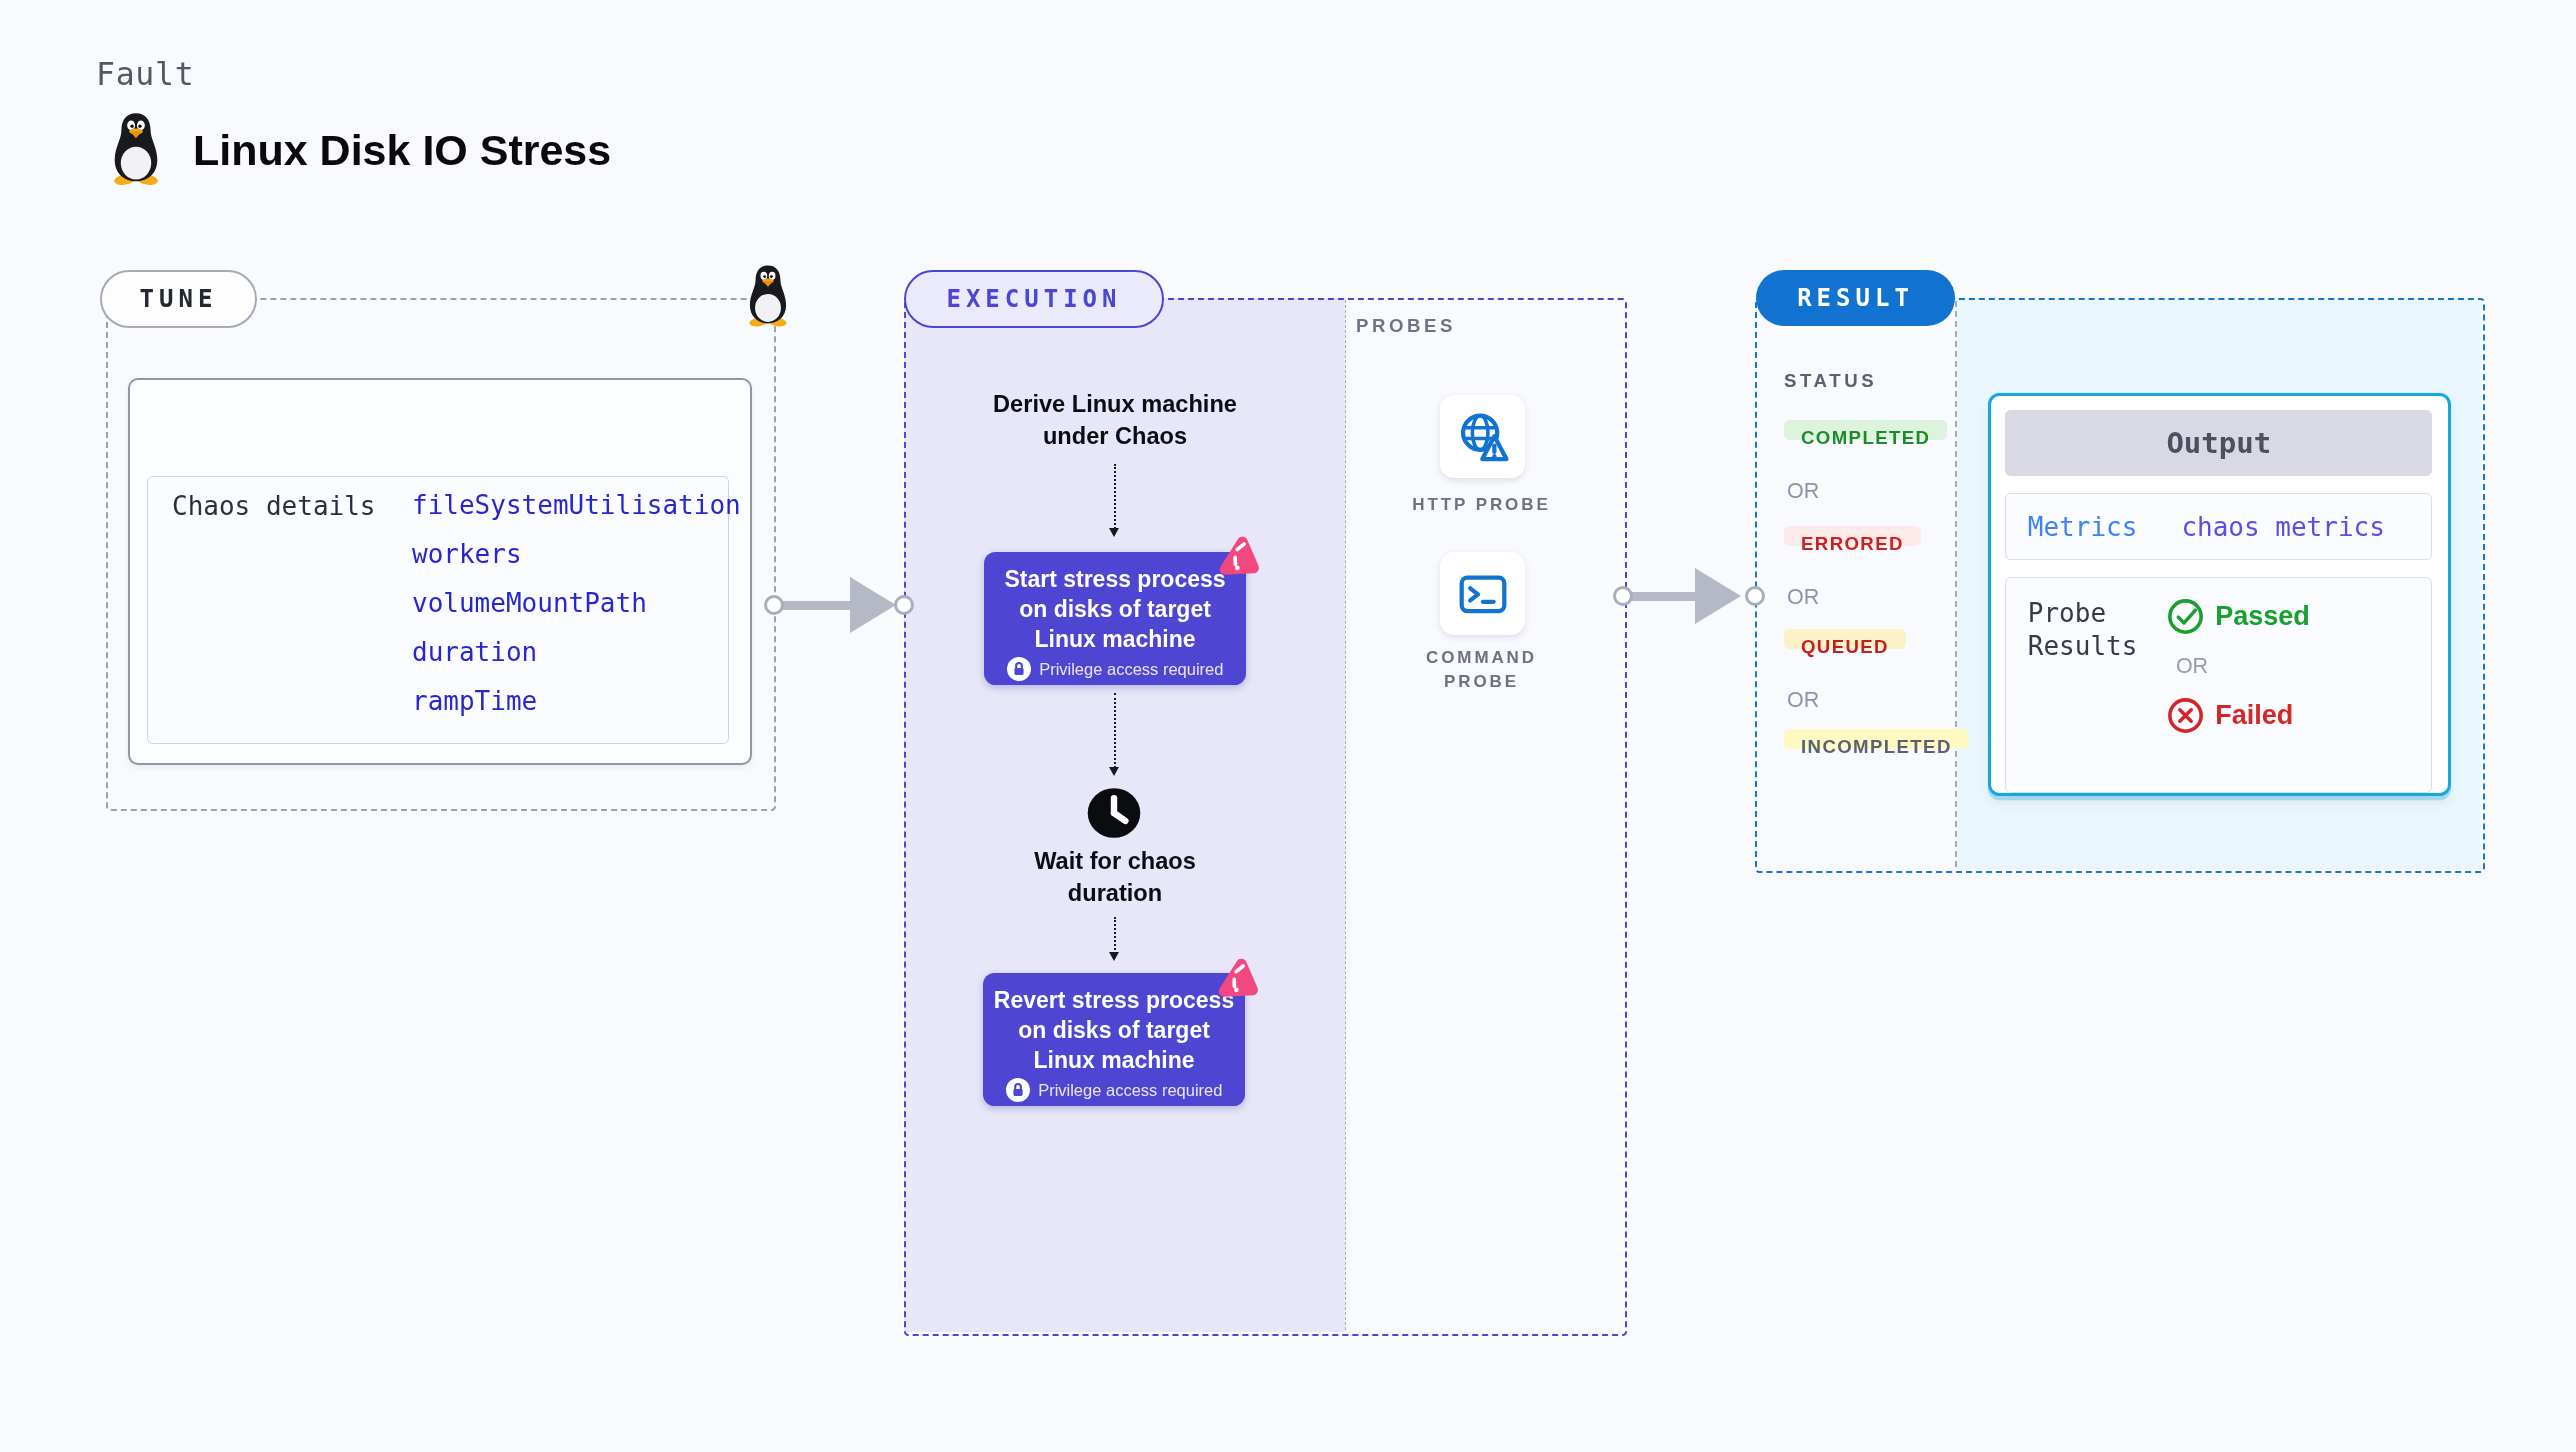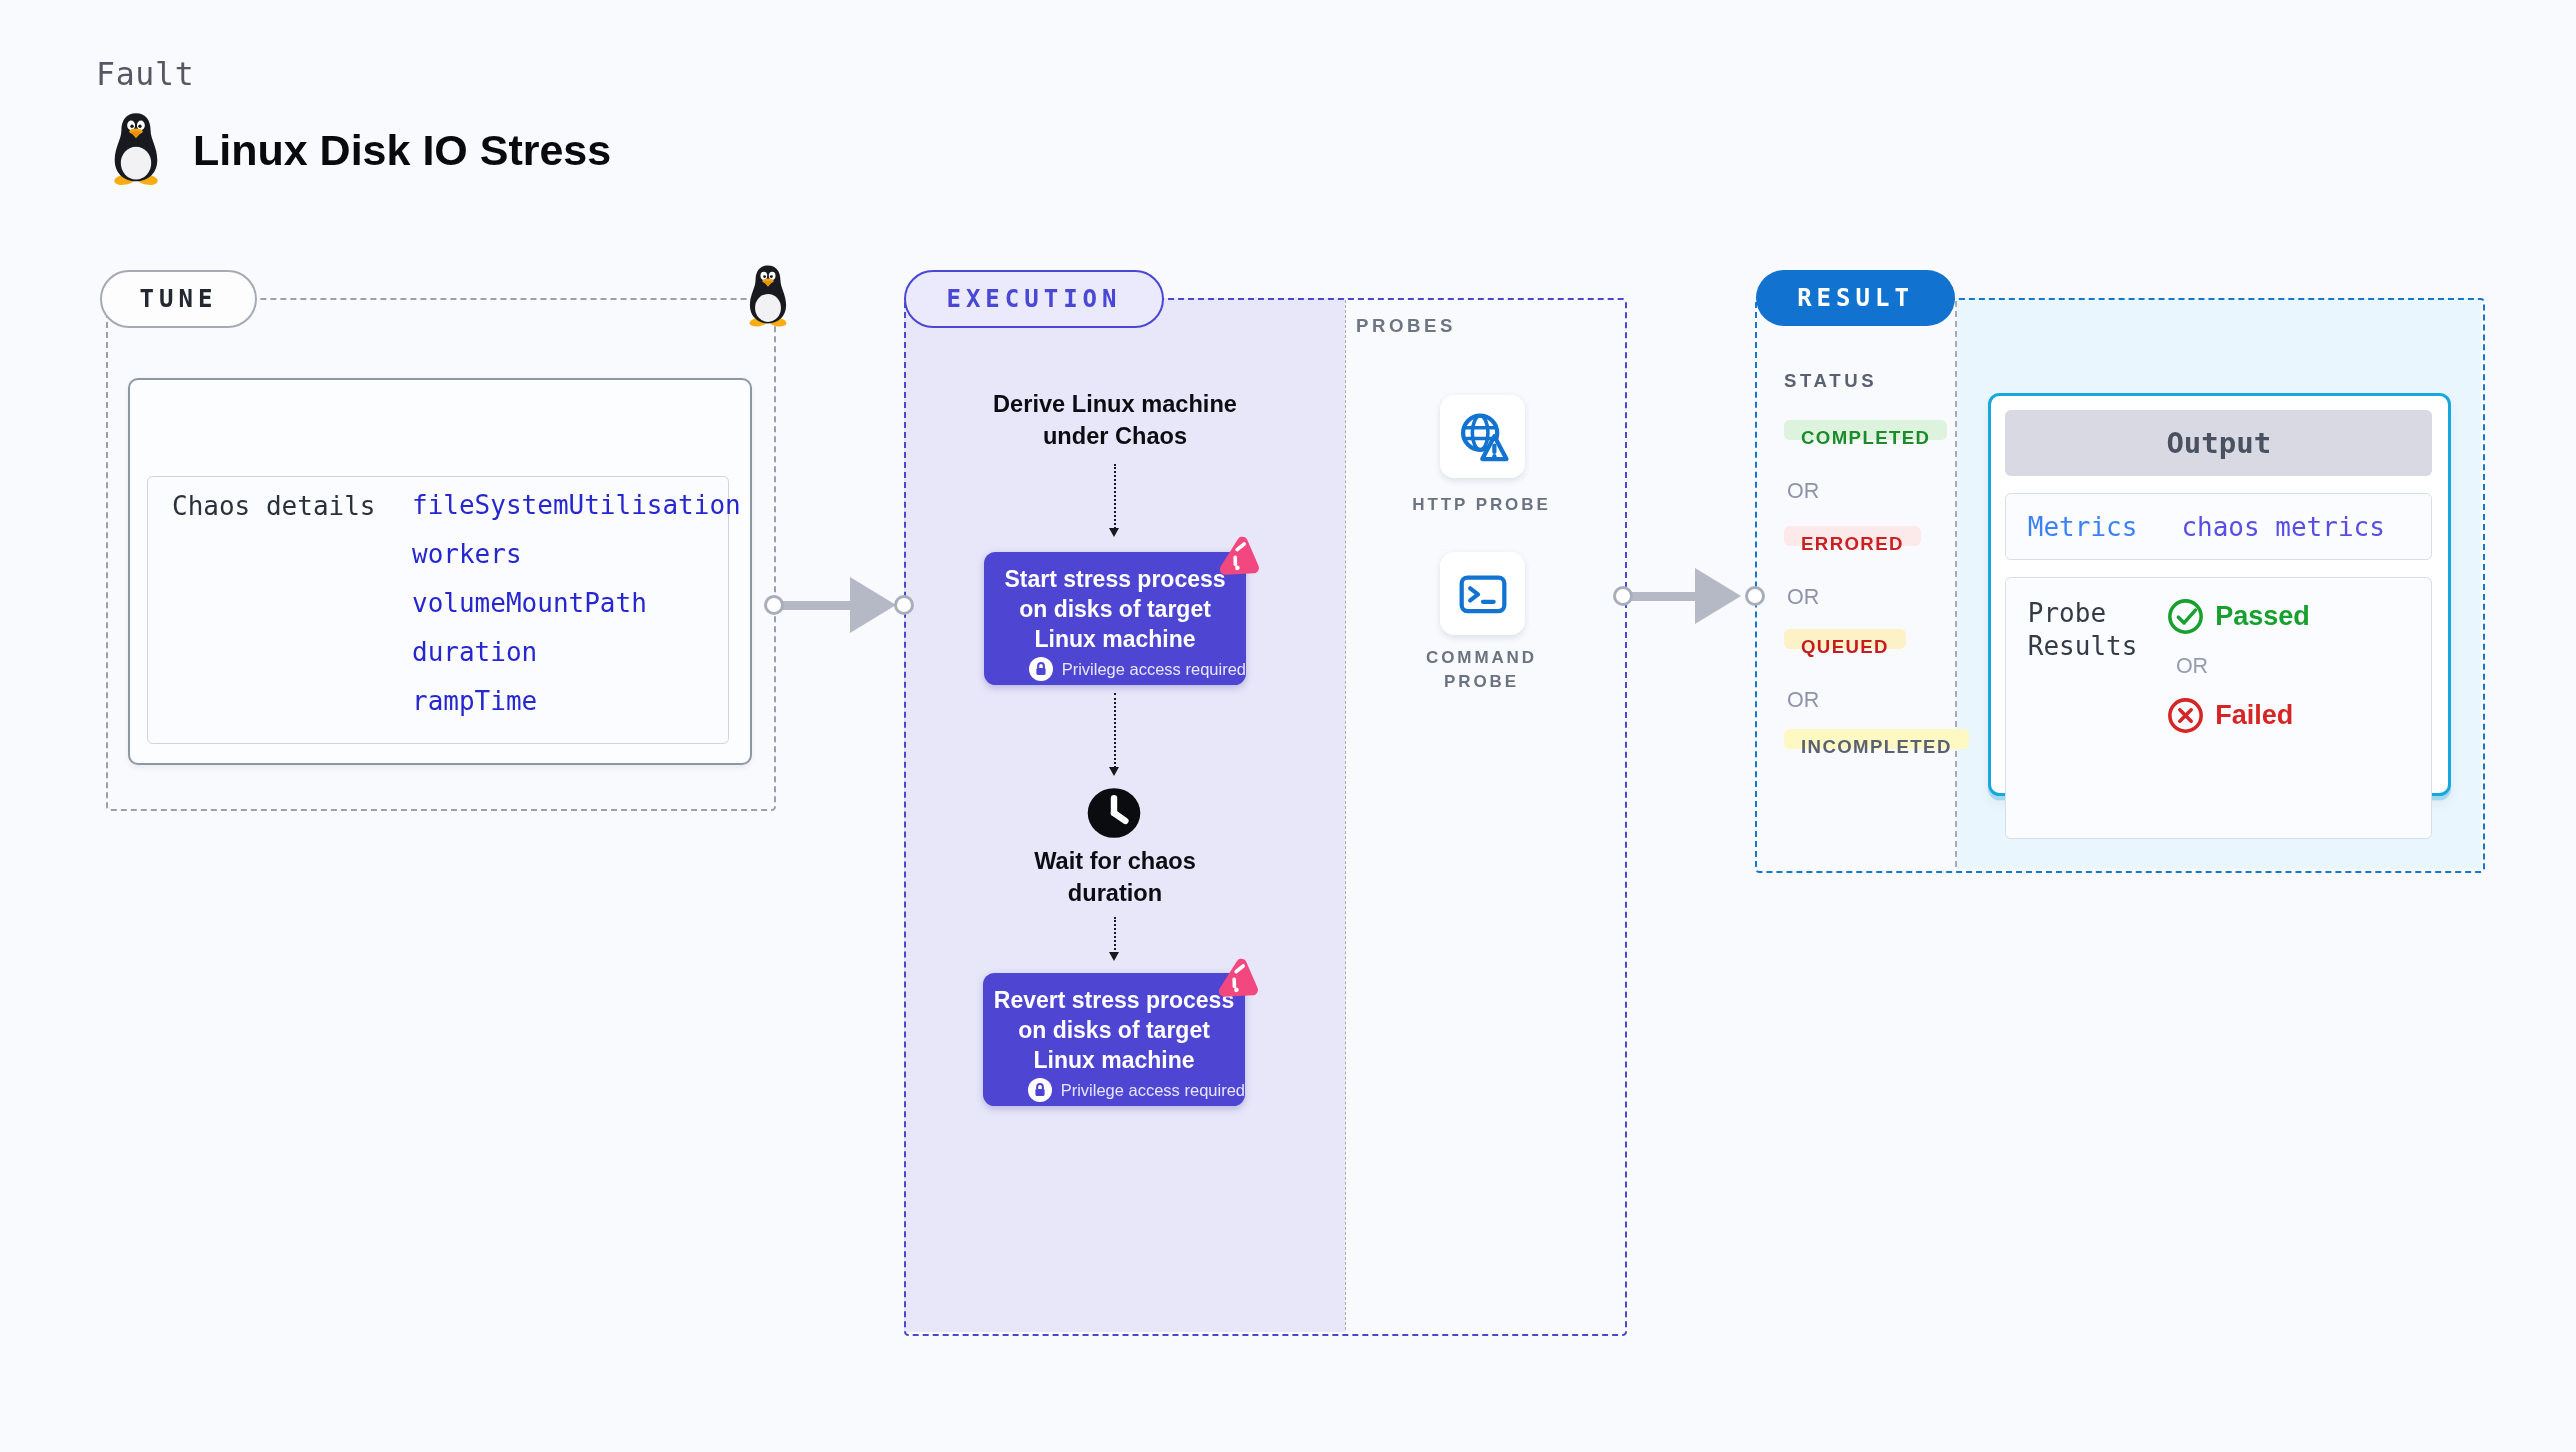--- a/index.html
+++ b/index.html
@@ -44,21 +44,21 @@
   
   .flow-text{font-size:23.6px;font-weight:bold;color:#0c0d12;line-height:32px;text-align:center;}
   .derive-text{left:986px;top:388px;width:258px;}
   .wait-text{left:1022px;top:845px;width:186px;}
   .dotv{width:0;border-left:2.9px dotted #17181d;}
   .dotv::after{content:'';position:absolute;left:-7.2px;bottom:-8.6px;border:5.7px solid transparent;border-top:9.3px solid #17181d;}
   .chaos-node{width:262px;height:133px;background:#4e46d3;border-radius:11.5px;color:#fff;text-align:center;box-sizing:border-box;padding-top:11.5px;box-shadow:0 2.9px 7.2px rgba(50,40,160,.25);}
   .node1{left:984px;top:552px;}
   .node2{left:983px;top:973px;}
   .chaos-node .node-title{font-size:23px;font-weight:bold;line-height:30px;padding:0 8.6px;}
-  .priv-row{display:flex;align-items:center;justify-content:flex-end;gap:8.6px;margin-top:3.6px;}
+  .priv-row{display:flex;align-items:center;justify-content:center;gap:8.6px;margin-top:3.6px;}
   .priv-row span{font-size:16.5px;color:#e8e6fb;}
   .pink-logo{width:49px;height:49px;z-index:6;}
   .pink1{left:1212px;top:534px;}
   .pink2{left:1211px;top:956px;}
   .clock-icon{left:1087px;top:787px;width:54px;height:52px;}
 
   
   .probes-label,.status-label{font-size:18.6px;font-weight:bold;letter-spacing:3.6px;color:#6e7582;}
   .probes-label{left:1356px;top:315px;}
   .probe-card{width:85px;height:83px;background:#fff;border-radius:14.3px;box-shadow:0 2.1px 6.4px rgba(40,50,80,.12);display:flex;align-items:center;justify-content:center;}
@@ -77,21 +77,21 @@
   .b3{left:1784px;top:629px;} .or3{left:1787px;top:688px;}
   .b4{left:1784px;top:729px;}
 
   
   .output-card{left:1988px;top:393px;width:463px;height:403px;background:#fff;border:3.6px solid #16a7de;border-radius:11.5px;box-shadow:0 4.3px 0 rgba(22,167,222,.30),0 7.2px 11.5px rgba(0,0,0,.05);box-sizing:border-box;}
   .out-head{left:14.3px;top:14.3px;width:427px;height:66px;background:#d8d9e3;border-radius:5.7px;display:flex;align-items:center;justify-content:center;font-size:29px;font-weight:bold;color:#4a5160;}
   .out-row{width:427px;background:#fbfcff;border:1.4px solid #d9dde6;border-radius:5.7px;box-sizing:border-box;}
   .out-metrics{left:14.3px;top:97px;height:67px;display:flex;align-items:center;padding:0 21.5px;}
   .out-metrics .m-label{font-size:26px;color:#3b82f6;}
   .out-metrics .m-value{font-size:26px;color:#584fe2;margin-left:44px;}
-  .out-probe{left:14.3px;top:181px;height:262px;}
+  .out-probe{left:14.3px;top:181px;height:216px;}
   .pr-label{left:21.5px;top:18.6px;width:158px;font-size:26px;line-height:33px;color:#343b47;}
   .pr-col{left:161px;top:20px;display:flex;flex-direction:column;}
   .pr-item{display:flex;align-items:center;gap:11px;height:37px;}
   .pr-passed{font-size:27px;font-weight:bold;color:#18a02f;}
   .pr-failed{font-size:27px;font-weight:bold;color:#d62525;}
   .pr-or{font-size:21.5px;color:#959cab;margin:18.6px 0 18.6px 8.6px;}
 </style>
 </head>
 <body>
 

